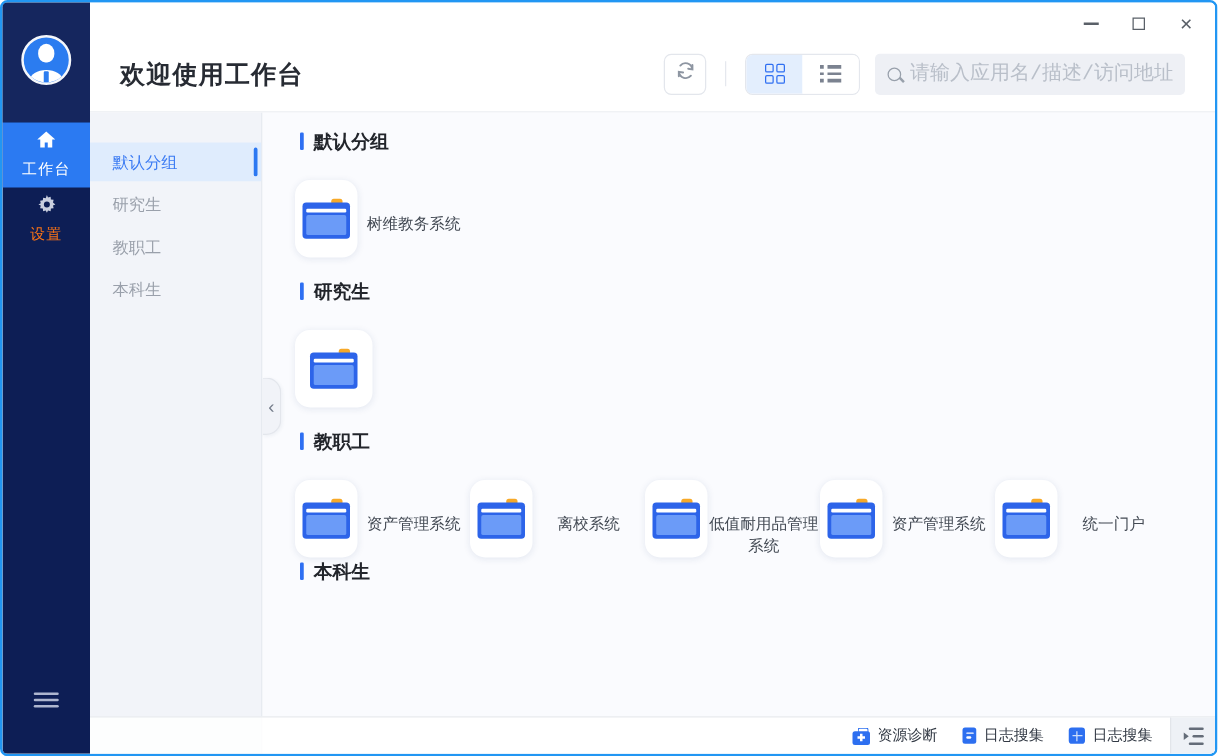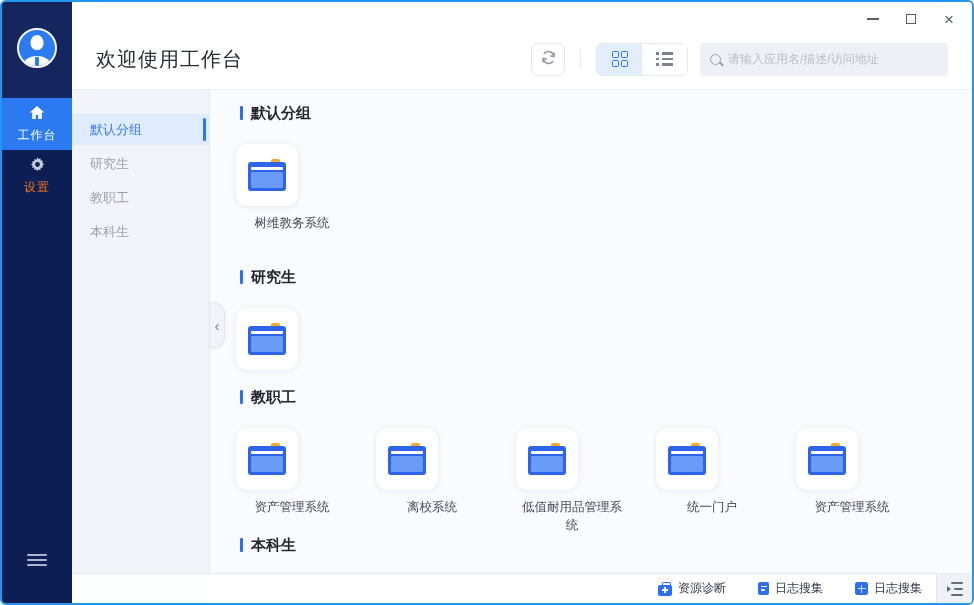--- a/index.html
+++ b/index.html
@@ -22,61 +22,61 @@
 
   
   .main{ flex:1; display:flex; flex-direction:column; min-width:0; }
   .header{ height:88px; background:#fff; border-bottom:1px solid #eceef2; position:relative; flex-shrink:0; }
   .win-controls{ position:absolute; top:8px; right:14px; display:flex; align-items:center; gap:20px; }
   .wc{ width:18px; height:18px; display:flex; align-items:center; justify-content:center; cursor:pointer; color:#5a6068; }
   .wc .min-bar{ width:12px; height:2px; background:#5a6068; }
   .wc .max-box{ width:10px; height:10px; border:1.6px solid #5a6068; }
   .wc.close{ font-size:17px; line-height:1; }
   .header-row{ position:absolute; left:24px; right:24px; top:40px; height:34px; display:flex; align-items:center; }
-  .page-title{ font-size:20px; font-weight:400; color:#272b33; letter-spacing:1px; }
+  .page-title{ font-size:20px; font-weight:700; color:#272b33; letter-spacing:1px; }
   .header-tools{ margin-left:auto; display:flex; align-items:center; }
   .refresh-btn{ width:34px; height:33px; border:1px solid #e3e6ec; border-radius:6px; background:#fff; display:flex; align-items:center; justify-content:center; cursor:pointer; }
   .tool-div{ width:1px; height:20px; background:#e5e8ee; margin:0 15px; }
   .seg{ display:flex; border:1px solid #e4e7ed; border-radius:6px; overflow:hidden; height:33px; }
   .seg-btn{ width:45px; display:flex; align-items:center; justify-content:center; cursor:pointer; background:#fff; }
   .seg-btn.active{ background:#e3eefd; }
   .grid-ic{ display:grid; grid-template-columns:7px 7px; grid-template-rows:7px 7px; gap:2px; }
   .grid-ic i{ border:1.7px solid #2f6ff2; border-radius:1.5px; }
   .list-ic .row{ display:flex; align-items:center; gap:3px; margin:3px 0; }
   .list-ic .dot{ width:2.5px; height:2.5px; background:#7b8290; }
   .list-ic .bar{ width:11px; height:2.2px; background:#7b8290; }
   .search{ margin-left:12px; width:248px; height:33px; background:#eef0f5; border-radius:4px; display:flex; align-items:center; padding:0 10px; gap:7px; }
   .mag{ width:11px; height:11px; border:1.7px solid #98a0ab; border-radius:50%; position:relative; flex-shrink:0; }
   .mag::after{ content:""; position:absolute; width:5px; height:1.7px; background:#98a0ab; right:-4px; bottom:-1px; transform:rotate(45deg); }
-  .search input{ border:none; outline:none; background:transparent; font-size:12px; color:#7f1d1d; width:100%; font-family:Liberation Sans, sans-serif; }
+  .search input{ border:none; outline:none; background:transparent; font-size:16px; color:#7f1d1d; width:100%; font-family:Liberation Mono, monospace; }
   .search input::placeholder{ color:#b9bfc9; }
 
   
   .body{ flex:1; display:flex; position:relative; overflow:hidden; min-height:0; }
   .panel{ width:138px; background:#f2f4f9; border-right:1px solid #e4e7ee; padding-top:24px; flex-shrink:0; }
   .p-item{ position:relative; height:31px; display:flex; align-items:center; padding-left:18px; font-size:13px; color:#9aa0ab; cursor:pointer; margin-bottom:3px; }
   .p-item.active{ background:#dfecfd; color:#3b7bf3; }
   .p-item.active .mark{ position:absolute; right:3px; top:4px; width:3px; height:23px; background:#2c78f2; border-radius:2px; }
 
   .content{ flex:1; background:#fafbfe; padding-top:14px; overflow:hidden; position:relative; }
   .section{ margin-bottom:18px; }
   .sec-head{ display:flex; align-items:center; margin-left:30px; height:18px; }
   .sec-bar{ width:3px; height:14px; background:#2e6ff2; border-radius:1px; margin-right:8px; }
   .sec-title{ font-size:15px; font-weight:700; color:#22252b; }
   .tiles{ display:flex; margin-left:26px; margin-top:22px; }
-  .tile{ width:140px; display:flex; flex-direction:column; align-items:flex-start; cursor:pointer; }
+  .tile{ width:140px; display:flex; flex-direction:row; align-items:flex-end; cursor:pointer; }
   .card{ width:62px; height:62px; background:#fff; border-radius:12px; box-shadow:0 1px 6px rgba(31,56,118,0.10); display:flex; align-items:center; justify-content:center; }
   .tile-label{ margin-top:8px; width:112px; min-height:36px; line-height:18px; font-size:12.5px; color:#434a54; text-align:center; }
   .section.peek{ margin-top:-16px; }
 
   .handle{ position:absolute; left:138px; top:212px; width:15px; height:46px; background:#f1f3f8; border:1px solid #e3e6ec; border-left:none; border-radius:0 12px 12px 0; display:flex; align-items:center; justify-content:center; cursor:pointer; color:#767e8b; font-size:15px; box-shadow:1px 1px 3px rgba(40,60,110,0.06); z-index:4; }
 
   
   .statusbar{ position:absolute; left:0; right:0; bottom:0; height:30px; background:rgba(255,255,255,0.86); border-top:1px solid #e7eaee; display:flex; align-items:center; z-index:5; }
-  .sb-actions{ margin-left:auto; display:flex; align-items:flex-end; gap:32px; margin-right:50px; }
+  .sb-actions{ margin-left:auto; display:flex; align-items:flex-end; gap:20px; margin-right:50px; }
   .sb-act{ display:flex; align-items:center; gap:6px; cursor:pointer; font-size:12px; color:#333a45; }
   .sb-toggle{ position:absolute; right:0; top:0; bottom:0; width:36px; background:#eef1f6; border-left:1px solid #e2e5ea; display:flex; align-items:center; justify-content:center; cursor:pointer; }
   .tgl{ width:16px; }
   .tgl .r{ display:flex; align-items:center; justify-content:flex-end; margin:2px 0; }
   .tgl .b{ height:2px; background:#646c78; border-radius:1px; }
   .tgl .tri{ width:0; height:0; border-top:3px solid transparent; border-bottom:3px solid transparent; border-left:4px solid #646c78; margin-right:auto; }
 
   
   .ic-toolbox{ position:relative; width:14px; height:11px; background:#2d6ff0; border-radius:2px; margin-top:3px; }
   .ic-toolbox::before{ content:""; position:absolute; top:-3px; left:3.5px; width:7px; height:4px; border:1.6px solid #2d6ff0; border-bottom:none; border-radius:2px 2px 0 0; }
@@ -297,32 +297,32 @@
             </div>
             <div class="tile">
               <div class="card">
                 <span class="folder">
                     <span class="tab-orange"></span>
                     <span class="back"></span>
                     <span class="stripe"></span>
                     <span class="front"></span>
                   </span>
               </div>
+              <div class="tile-label">资产管理系统</div>
+            </div>
+            <div class="tile">
+              <div class="card">
+                <span class="folder">
+                    <span class="tab-orange"></span>
+                    <span class="back"></span>
+                    <span class="stripe"></span>
+                    <span class="front"></span>
+                  </span>
+              </div>
               <div class="tile-label">统一门户</div>
-            </div>
-            <div class="tile">
-              <div class="card">
-                <span class="folder">
-                    <span class="tab-orange"></span>
-                    <span class="back"></span>
-                    <span class="stripe"></span>
-                    <span class="front"></span>
-                  </span>
-              </div>
-              <div class="tile-label">资产管理系统</div>
             </div>
           </div>
         </div>
 
         <div class="section peek">
           <div class="sec-head">
             <span class="sec-bar"></span>
             <span class="sec-title">本科生</span>
           </div>
         </div>

